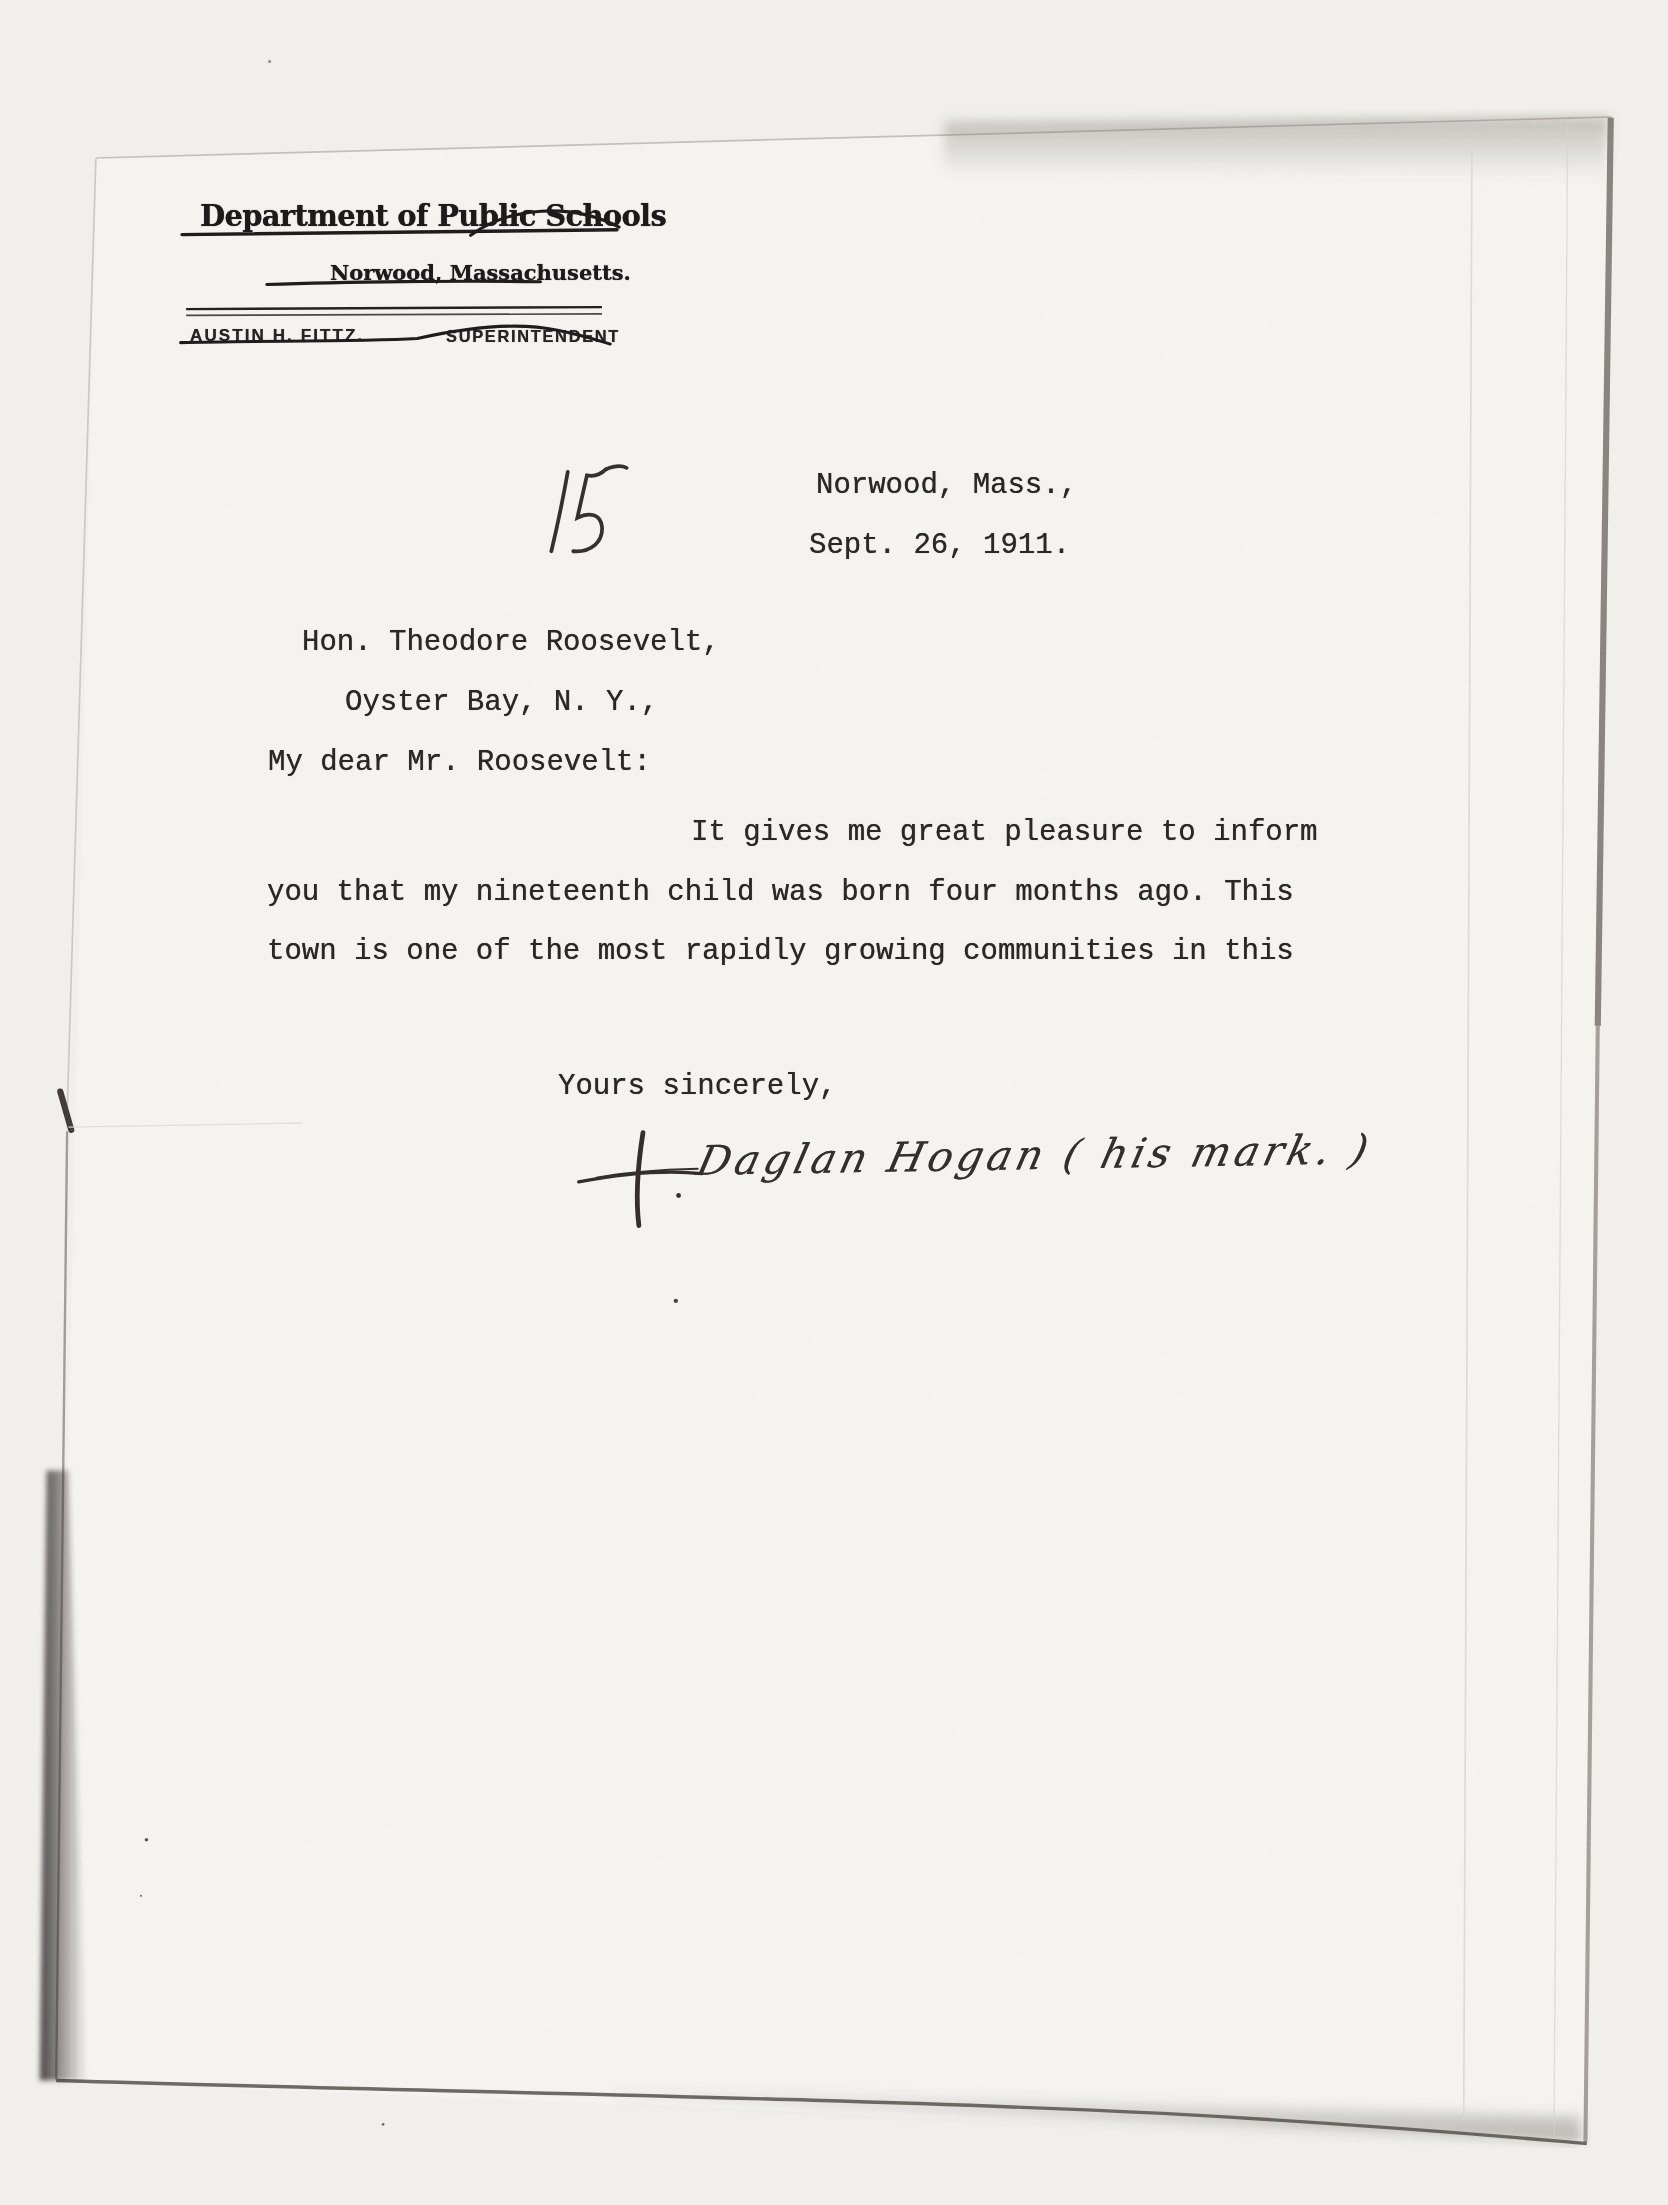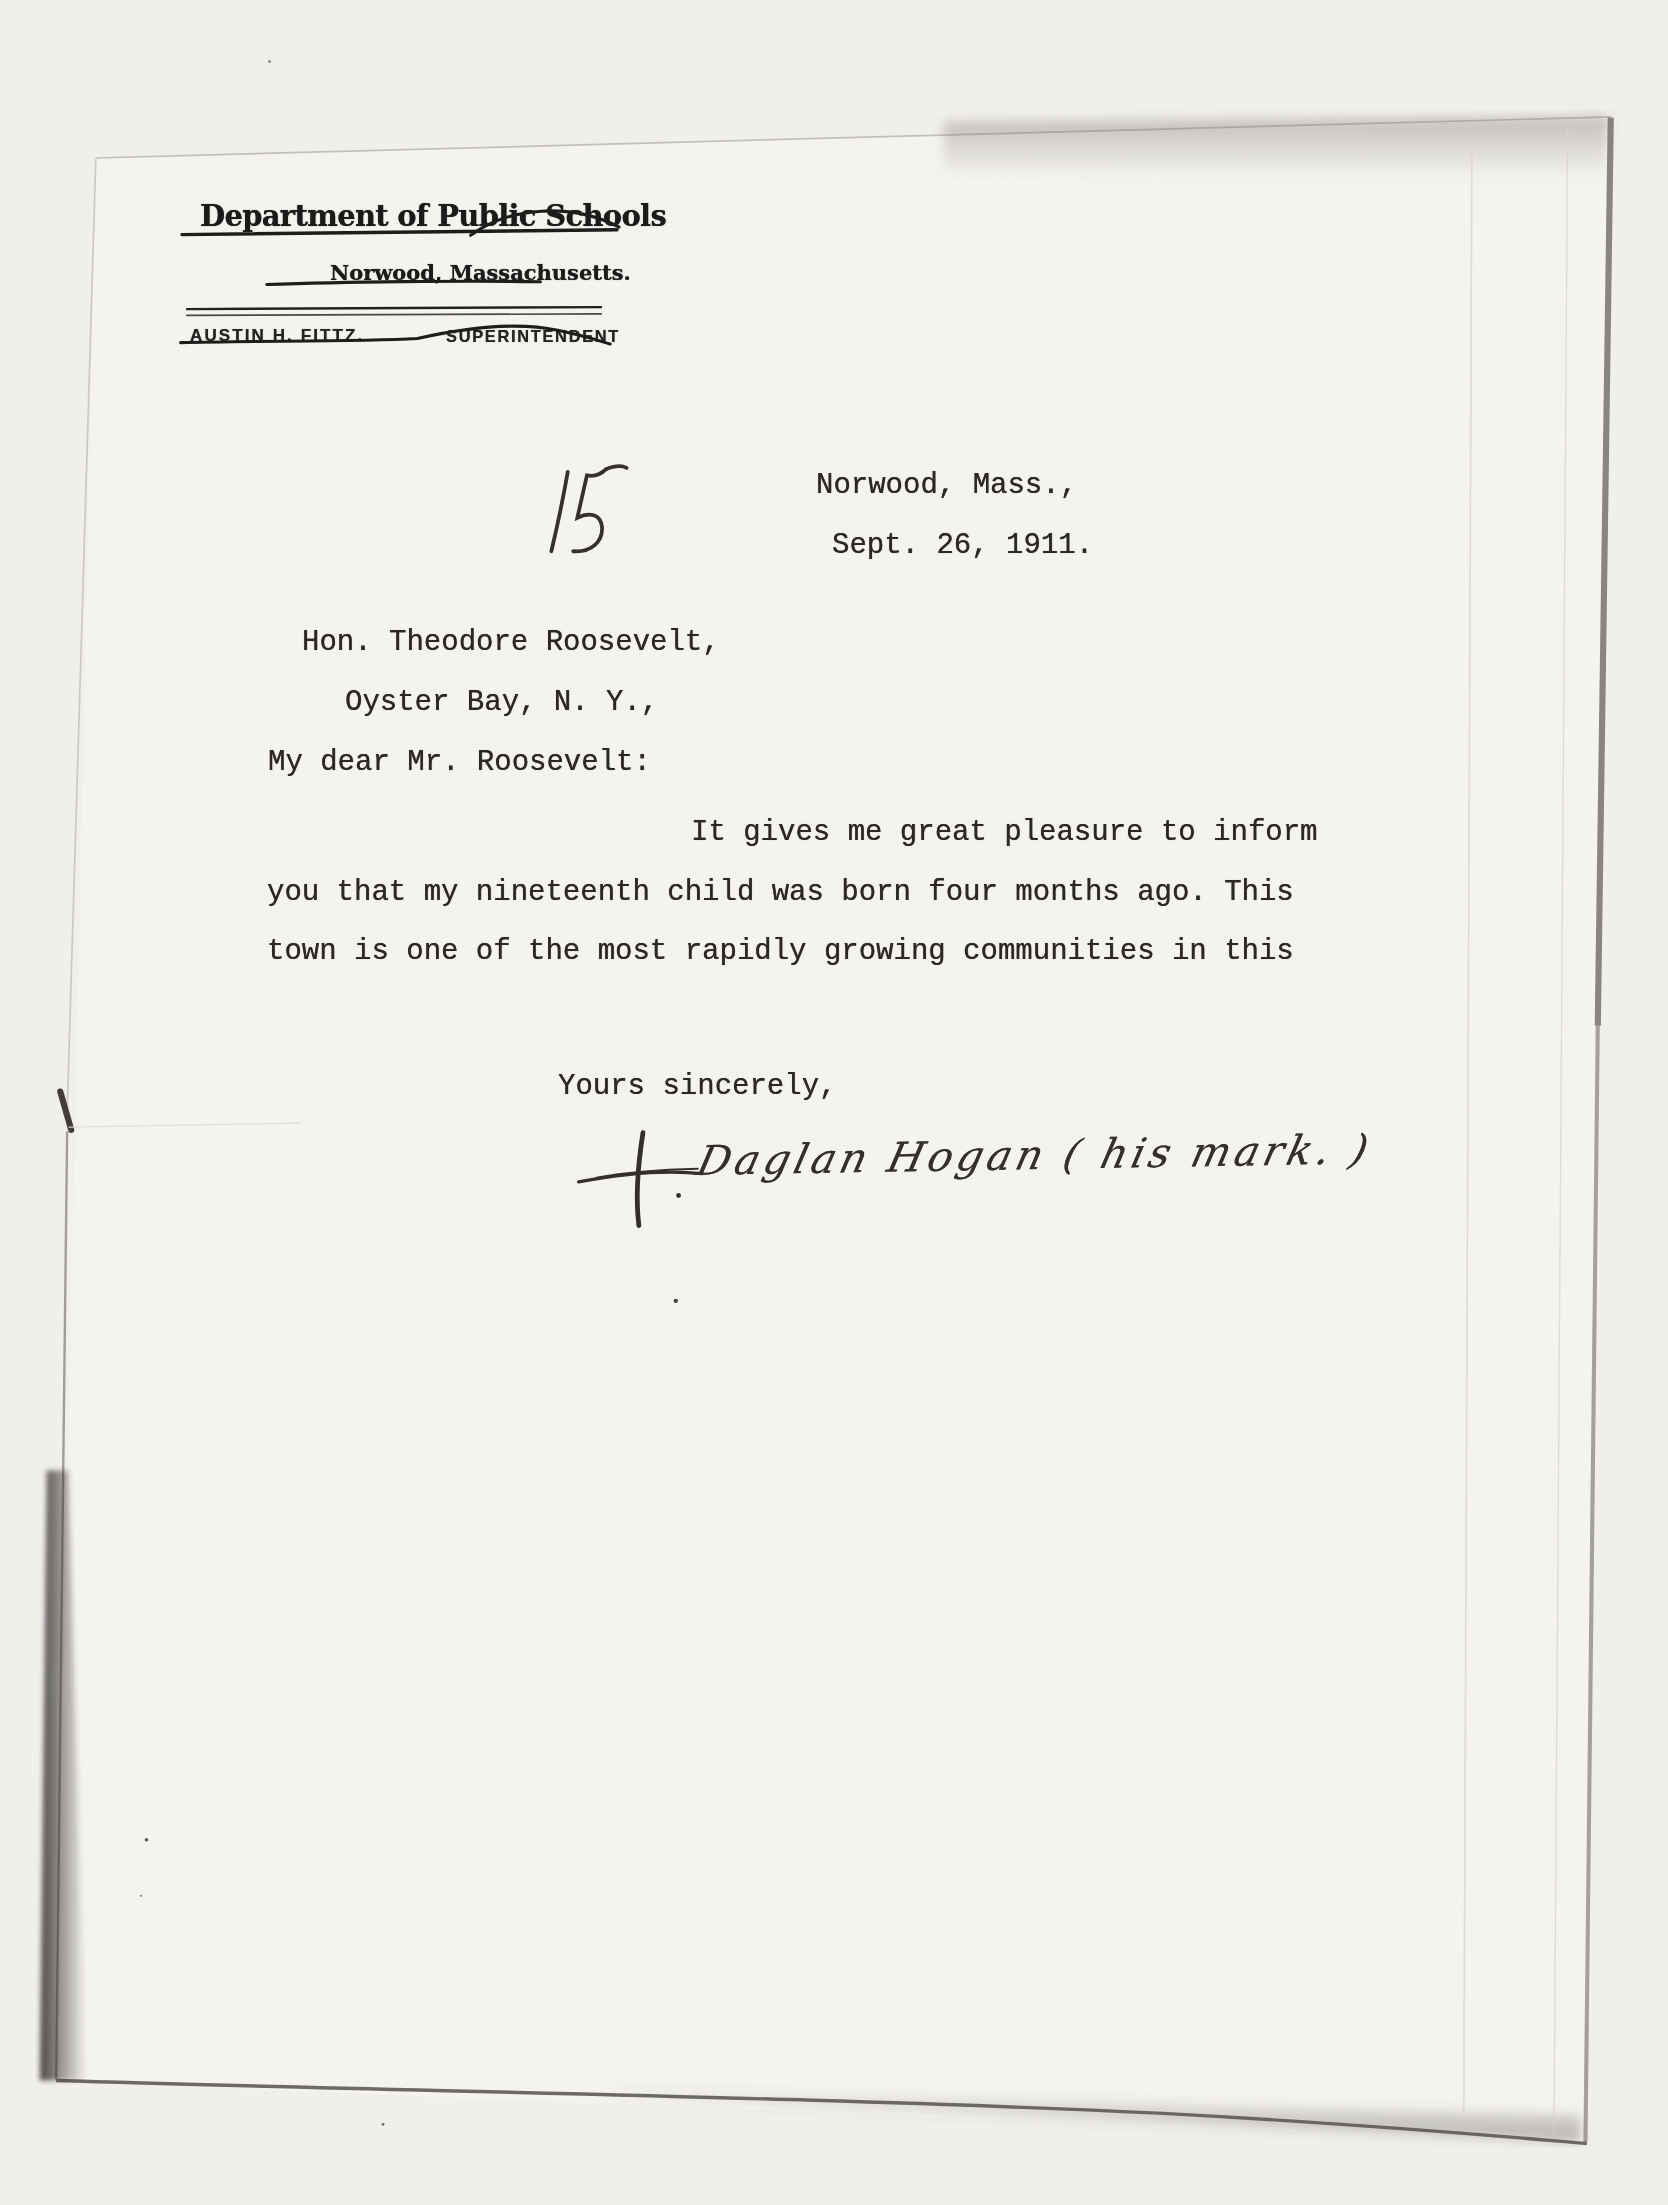--- a/index.html
+++ b/index.html
@@ -37,21 +37,21 @@
     font-family:"Liberation Sans", sans-serif;
     font-weight:700;
     color:#262523;
     text-shadow:0 0 0.7px rgba(30,28,26,.8);
   }
   #lh-name{left:190px;top:327px;font-size:17px;letter-spacing:2.1px;}
   #lh-title{left:446px;top:328px;font-size:16.4px;letter-spacing:1.7px;}
 
   
   #dateline-place{left:816px;top:471px;}
-  #dateline-date{left:832px;top:531px;}
+  #dateline-date{left:809px;top:531px;}
 
   
   #recipient-name{left:270px;top:628px;margin-left:32px;}
   #recipient-address{left:345px;top:688px;}
   #salutation{left:268px;top:748px;}
 
   
   #body-line-0{left:691px;top:818px;}
   #body-line-1{left:267px;top:878px;}
   #body-line-2{left:267px;top:937px;}

